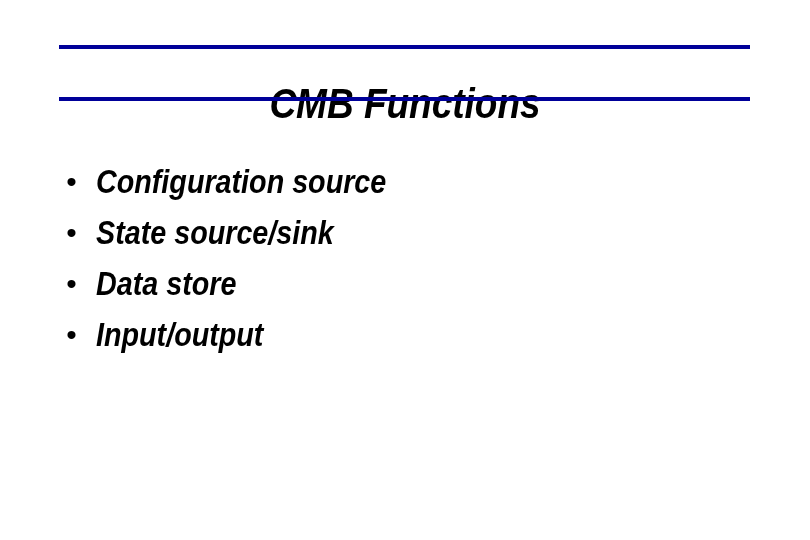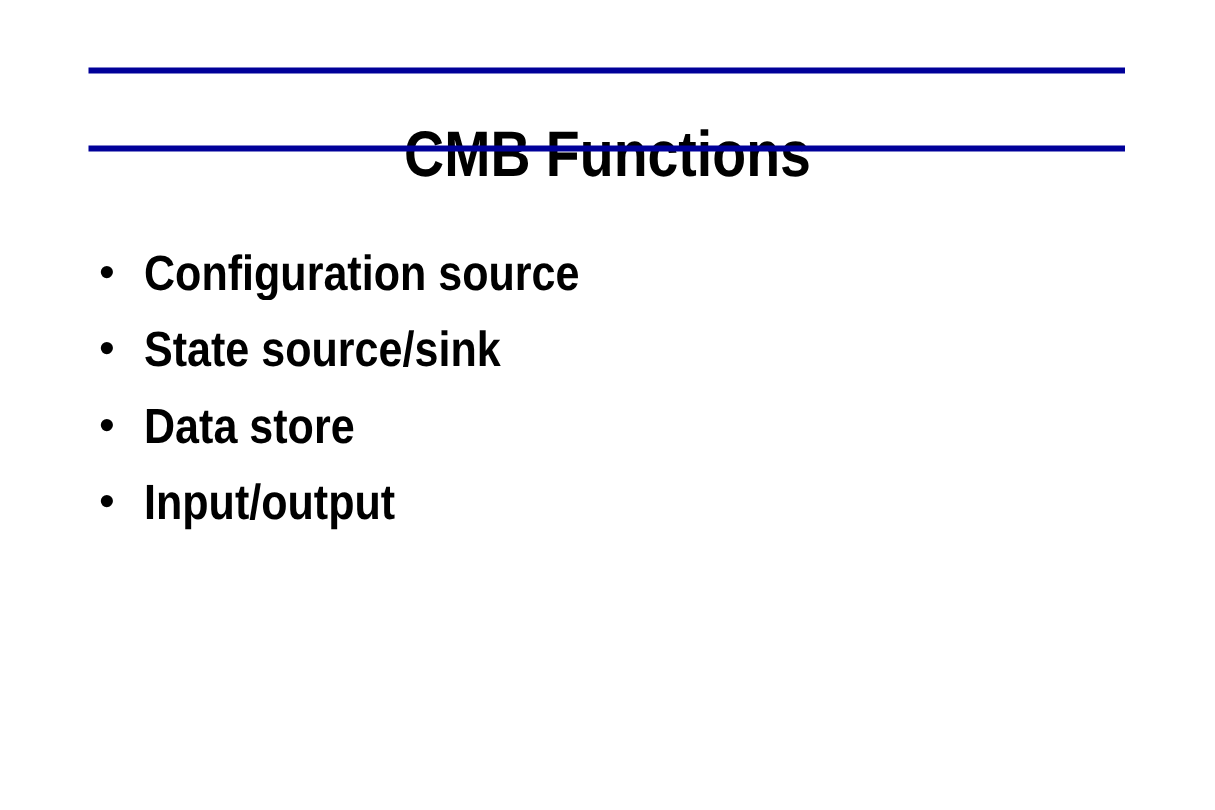--- a/index.html
+++ b/index.html
@@ -12,20 +12,21 @@
     background: #ffffff;
     font-family: "Liberation Sans", "DejaVu Sans", sans-serif;
     overflow: hidden;
   }
 
   .slide {
     position: relative;
     width: 810px;
     height: 540px;
     background: #ffffff;
+    font-style: italic;
   }
 
   
   .title-rule {
     position: absolute;
     left: 59px;
     width: 691px;
     height: 4px;
     background: #000099;
   }

